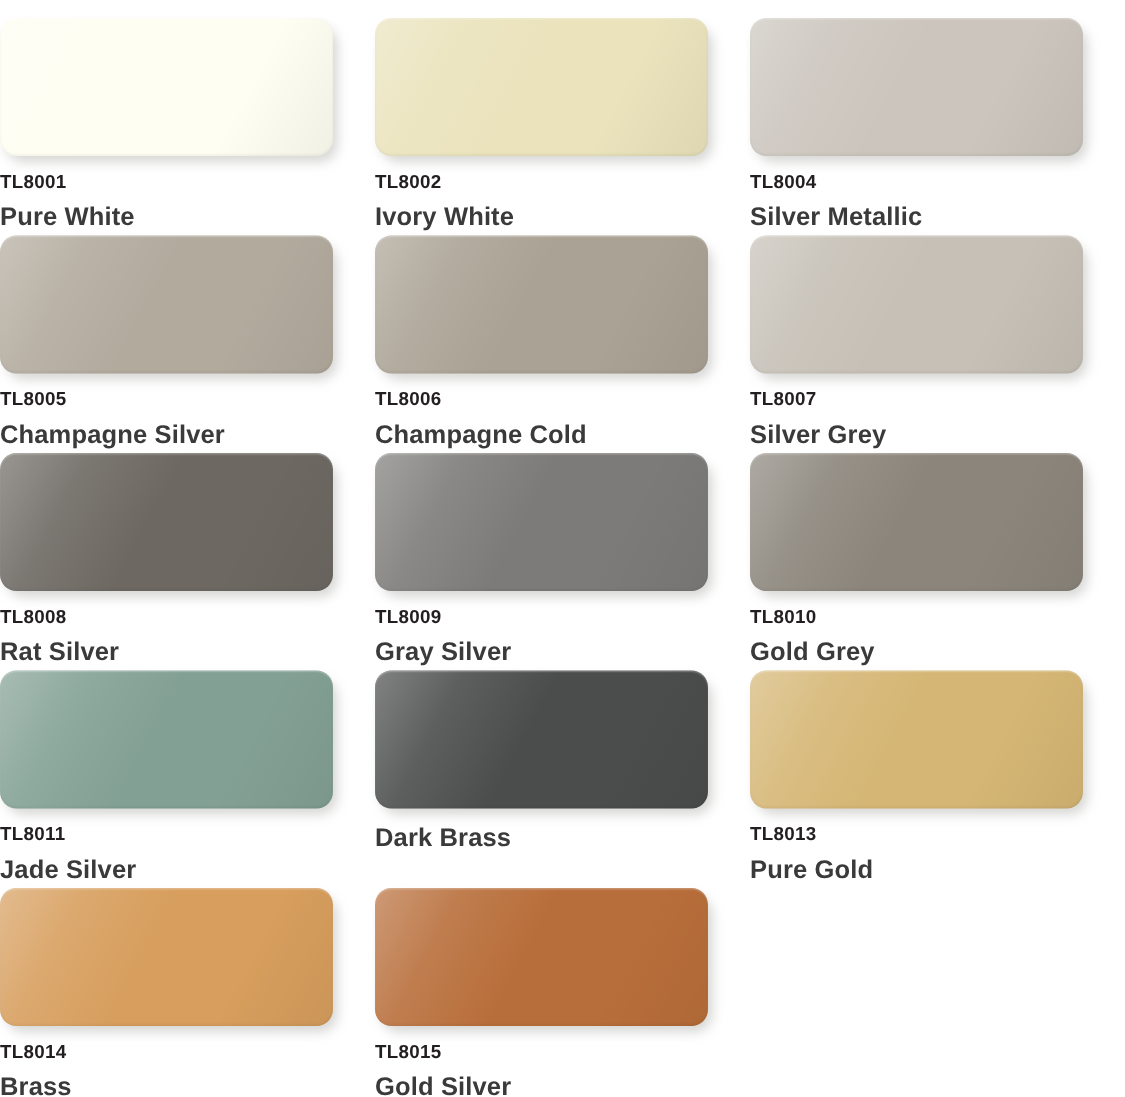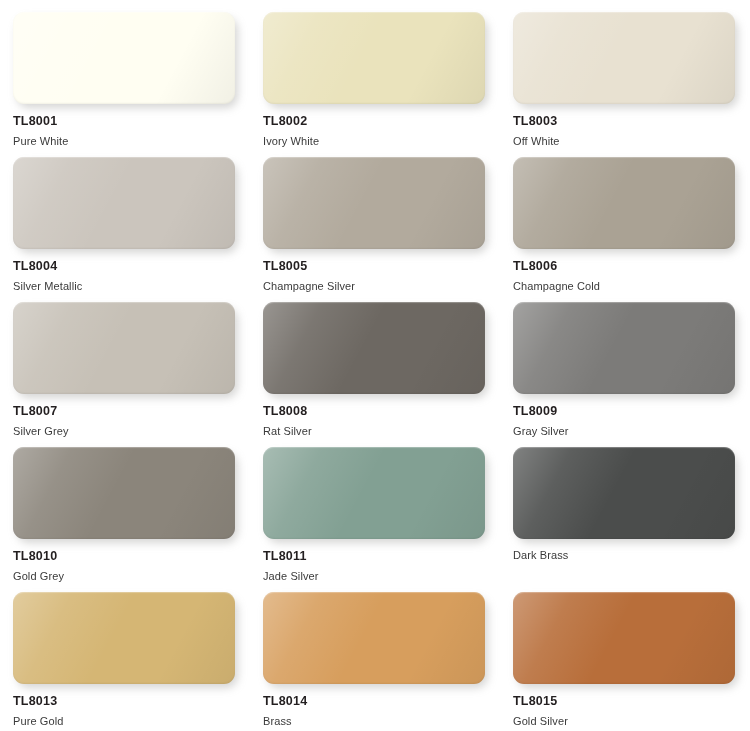--- a/index.html
+++ b/index.html
@@ -18,21 +18,21 @@
     display: grid;
     grid-template-columns: repeat(3, 250px);
     grid-template-rows: repeat(5, 145px);
     width: 750px;
     height: 731px;
     box-sizing: border-box;
   }
   .swatch-cell {
     position: relative;
     box-sizing: border-box;
-    padding: 12px 0 0 13px;
+    padding: 12px 0 0 0;
   }
   .chip-wrap {
     position: relative;
     width: 222px;
     height: 92px;
   }
   .chip {
     position: absolute;
     inset: 0;
     border-radius: 11px;
@@ -78,22 +78,22 @@
     line-height: 1.0;
   }
   .code {
     font-size: 12.5px;
     font-weight: bold;
     letter-spacing: 0.2px;
     color: #231f20;
     margin-bottom: 8px;
   }
   .name {
-    font-size: 11px;
-    font-weight: normal;
+    font-size: 17px;
+    font-weight: bold;
     letter-spacing: 0.1px;
     color: #3a3a3a;
   }
 </style>
 </head>
 <body>
 
 <div id="swatch-grid">
     <div class="swatch-cell">
       <div class="chip-wrap">
@@ -120,34 +120,20 @@
       </div>
       <div class="labels">
         <div class="code">TL8002</div>
         <div class="name">Ivory White</div>
       </div>
     </div>
     <div class="swatch-cell">
       <div class="chip-wrap">
         <div class="chip-shadow"></div>
         <div class="chip-stack">
-          <div class="chip" style="background: rgb(232, 225, 209);"></div>
-          <div class="chip-inner"></div>
-          <div class="chip-gloss"></div>
-        </div>
-      </div>
-      <div class="labels">
-        <div class="code">TL8003</div>
-        <div class="name">Off White</div>
-      </div>
-    </div>
-    <div class="swatch-cell">
-      <div class="chip-wrap">
-        <div class="chip-shadow"></div>
-        <div class="chip-stack">
           <div class="chip" style="background: rgb(203, 197, 189);"></div>
           <div class="chip-inner"></div>
           <div class="chip-gloss"></div>
         </div>
       </div>
       <div class="labels">
         <div class="code">TL8004</div>
         <div class="name">Silver Metallic</div>
       </div>
     </div>

